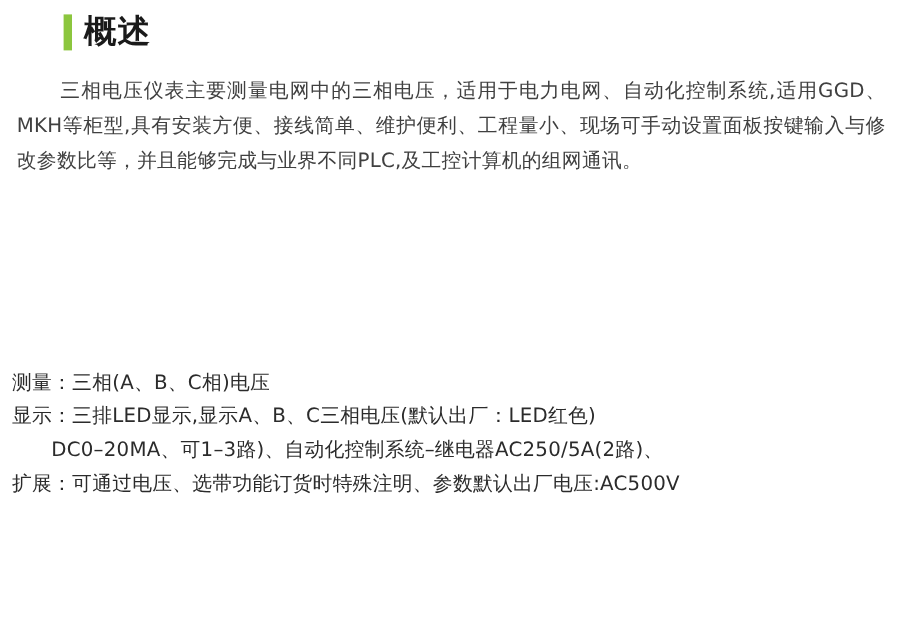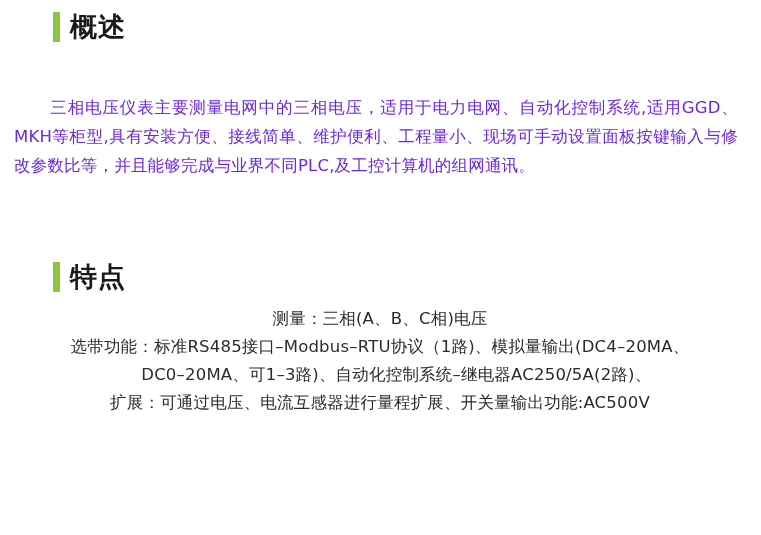--- a/index.html
+++ b/index.html
@@ -42,69 +42,64 @@
     color: #1a1a1a;
   }
   #overview-heading {
     position: absolute;
     left: 8px;
     top: 12px;
   }
   #overview-body {
     position: absolute;
     left: 14px;
-    top: 76px;
+    top: 44px;
     width: 724px;
     font-size: 16.5px;
     line-height: 29px;
     text-align: justify;
     text-indent: 2.2em;
-    color: #6d28d9;
+    color: #404040;
     letter-spacing: 0.2px;
   }
   #features-heading {
     position: absolute;
     left: 8px;
     top: 262px;
   }
   #features-list {
     position: absolute;
     left: 10px;
     top: 305px;
     width: 740px;
   }
   .feature-line {
     font-size: 16.5px;
     line-height: 28px;
     color: #2b2b2b;
     white-space: pre;
     letter-spacing: 0.2px;
-    text-align: center;
   }
   .feature-line.wrap {
     white-space: normal;
   }
 </style>
 </head>
 <body>
 
 <div class="page">
 
   <div class="section-heading" id="overview-heading">
     <span class="heading-bar"></span>
     <span class="heading-text">概述</span>
   </div>
 
   <p id="overview-body">三相电压仪表主要测量电网中的三相电压，适用于电力电网、自动化控制系统,适用GGD、MKH等柜型,具有安装方便、接线简单、维护便利、工程量小、现场可手动设置面板按键输入与修改参数比等，并且能够完成与业界不同PLC,及工控计算机的组网通讯。</p>
 
-  <div class="section-heading" id="features-heading">
-    <span class="heading-bar"></span>
-    <span class="heading-text">特点</span>
-  </div>
 
   <div id="features-list">
     <div class="feature-line">测量：三相(A、B、C相)电压</div>
-    <div class="feature-line">选带功能：标准RS485接口–Modbus–RTU协议（1路)、模拟量输出(DC4–20MA、</div>
+    <div class="feature-line">显示：三排LED显示,显示A、B、C三相电压(默认出厂：LED红色)</div>
     <div class="feature-line">      DC0–20MA、可1–3路)、自动化控制系统–继电器AC250/5A(2路)、</div>
-    <div class="feature-line">扩展：可通过电压、电流互感器进行量程扩展、开关量输出功能:AC500V</div>
+    <div class="feature-line">扩展：可通过电压、选带功能订货时特殊注明、参数默认出厂电压:AC500V</div>
   </div>
 
 </div>
 
 </body></html>

